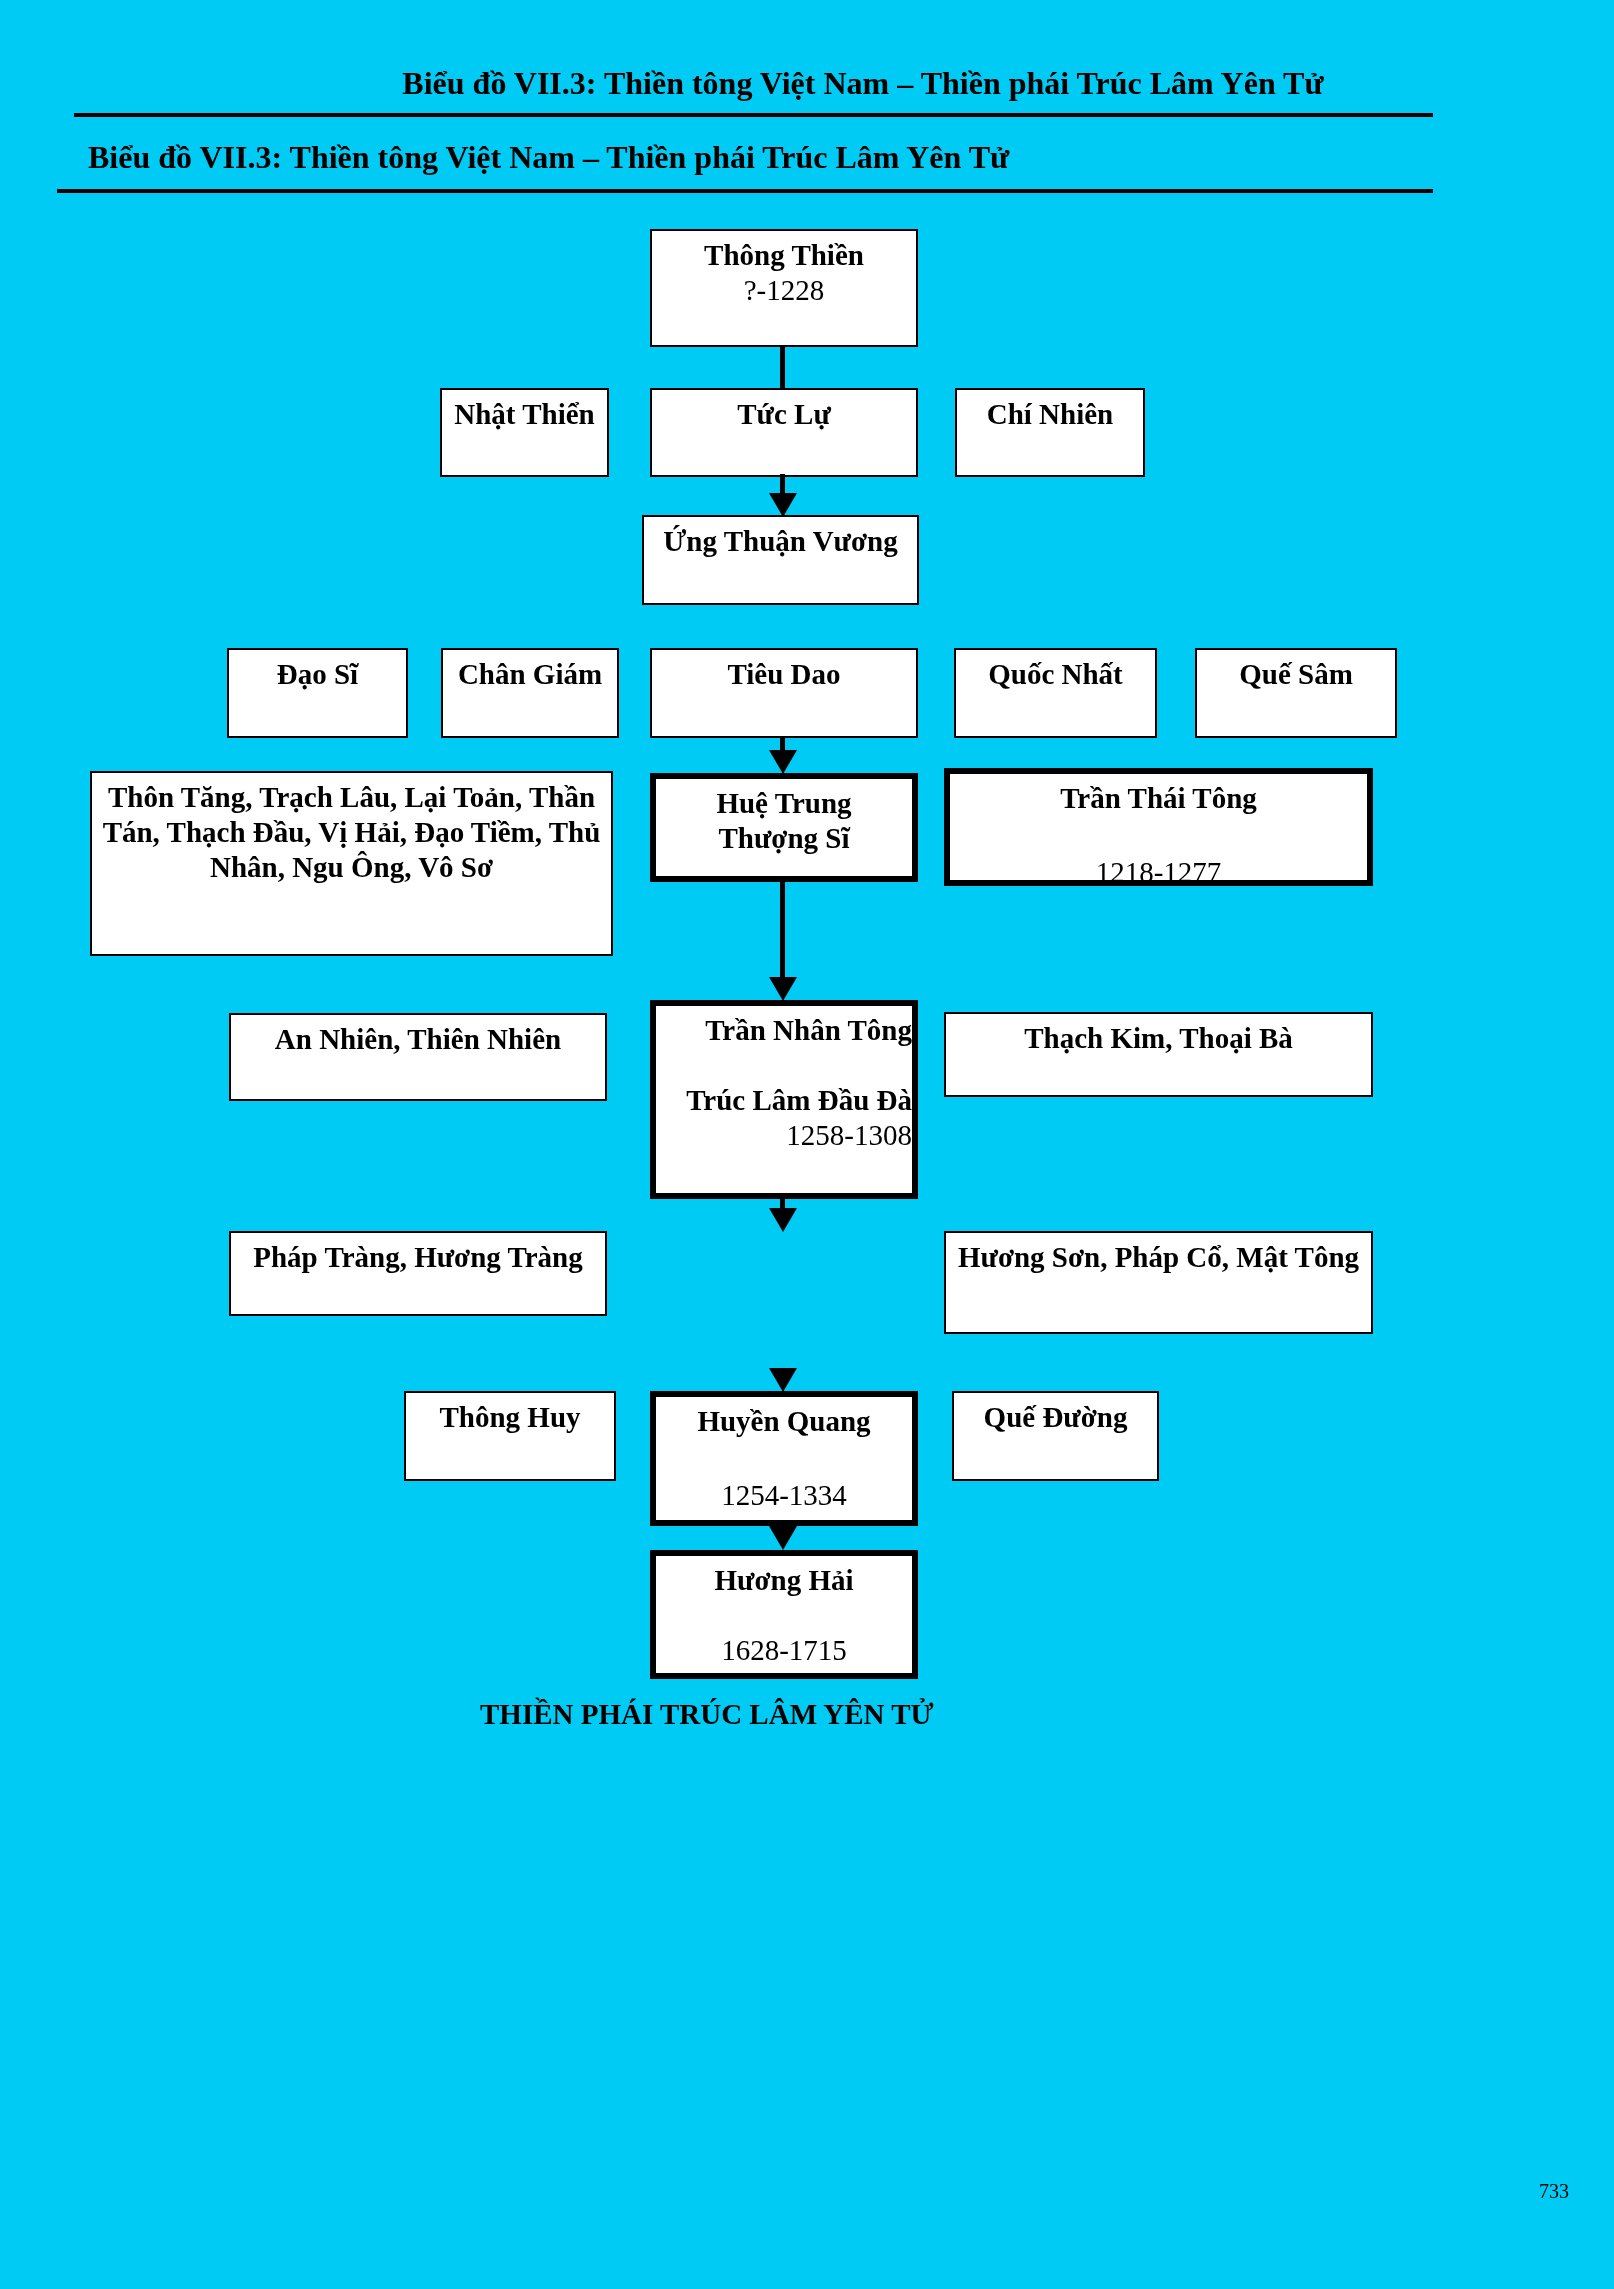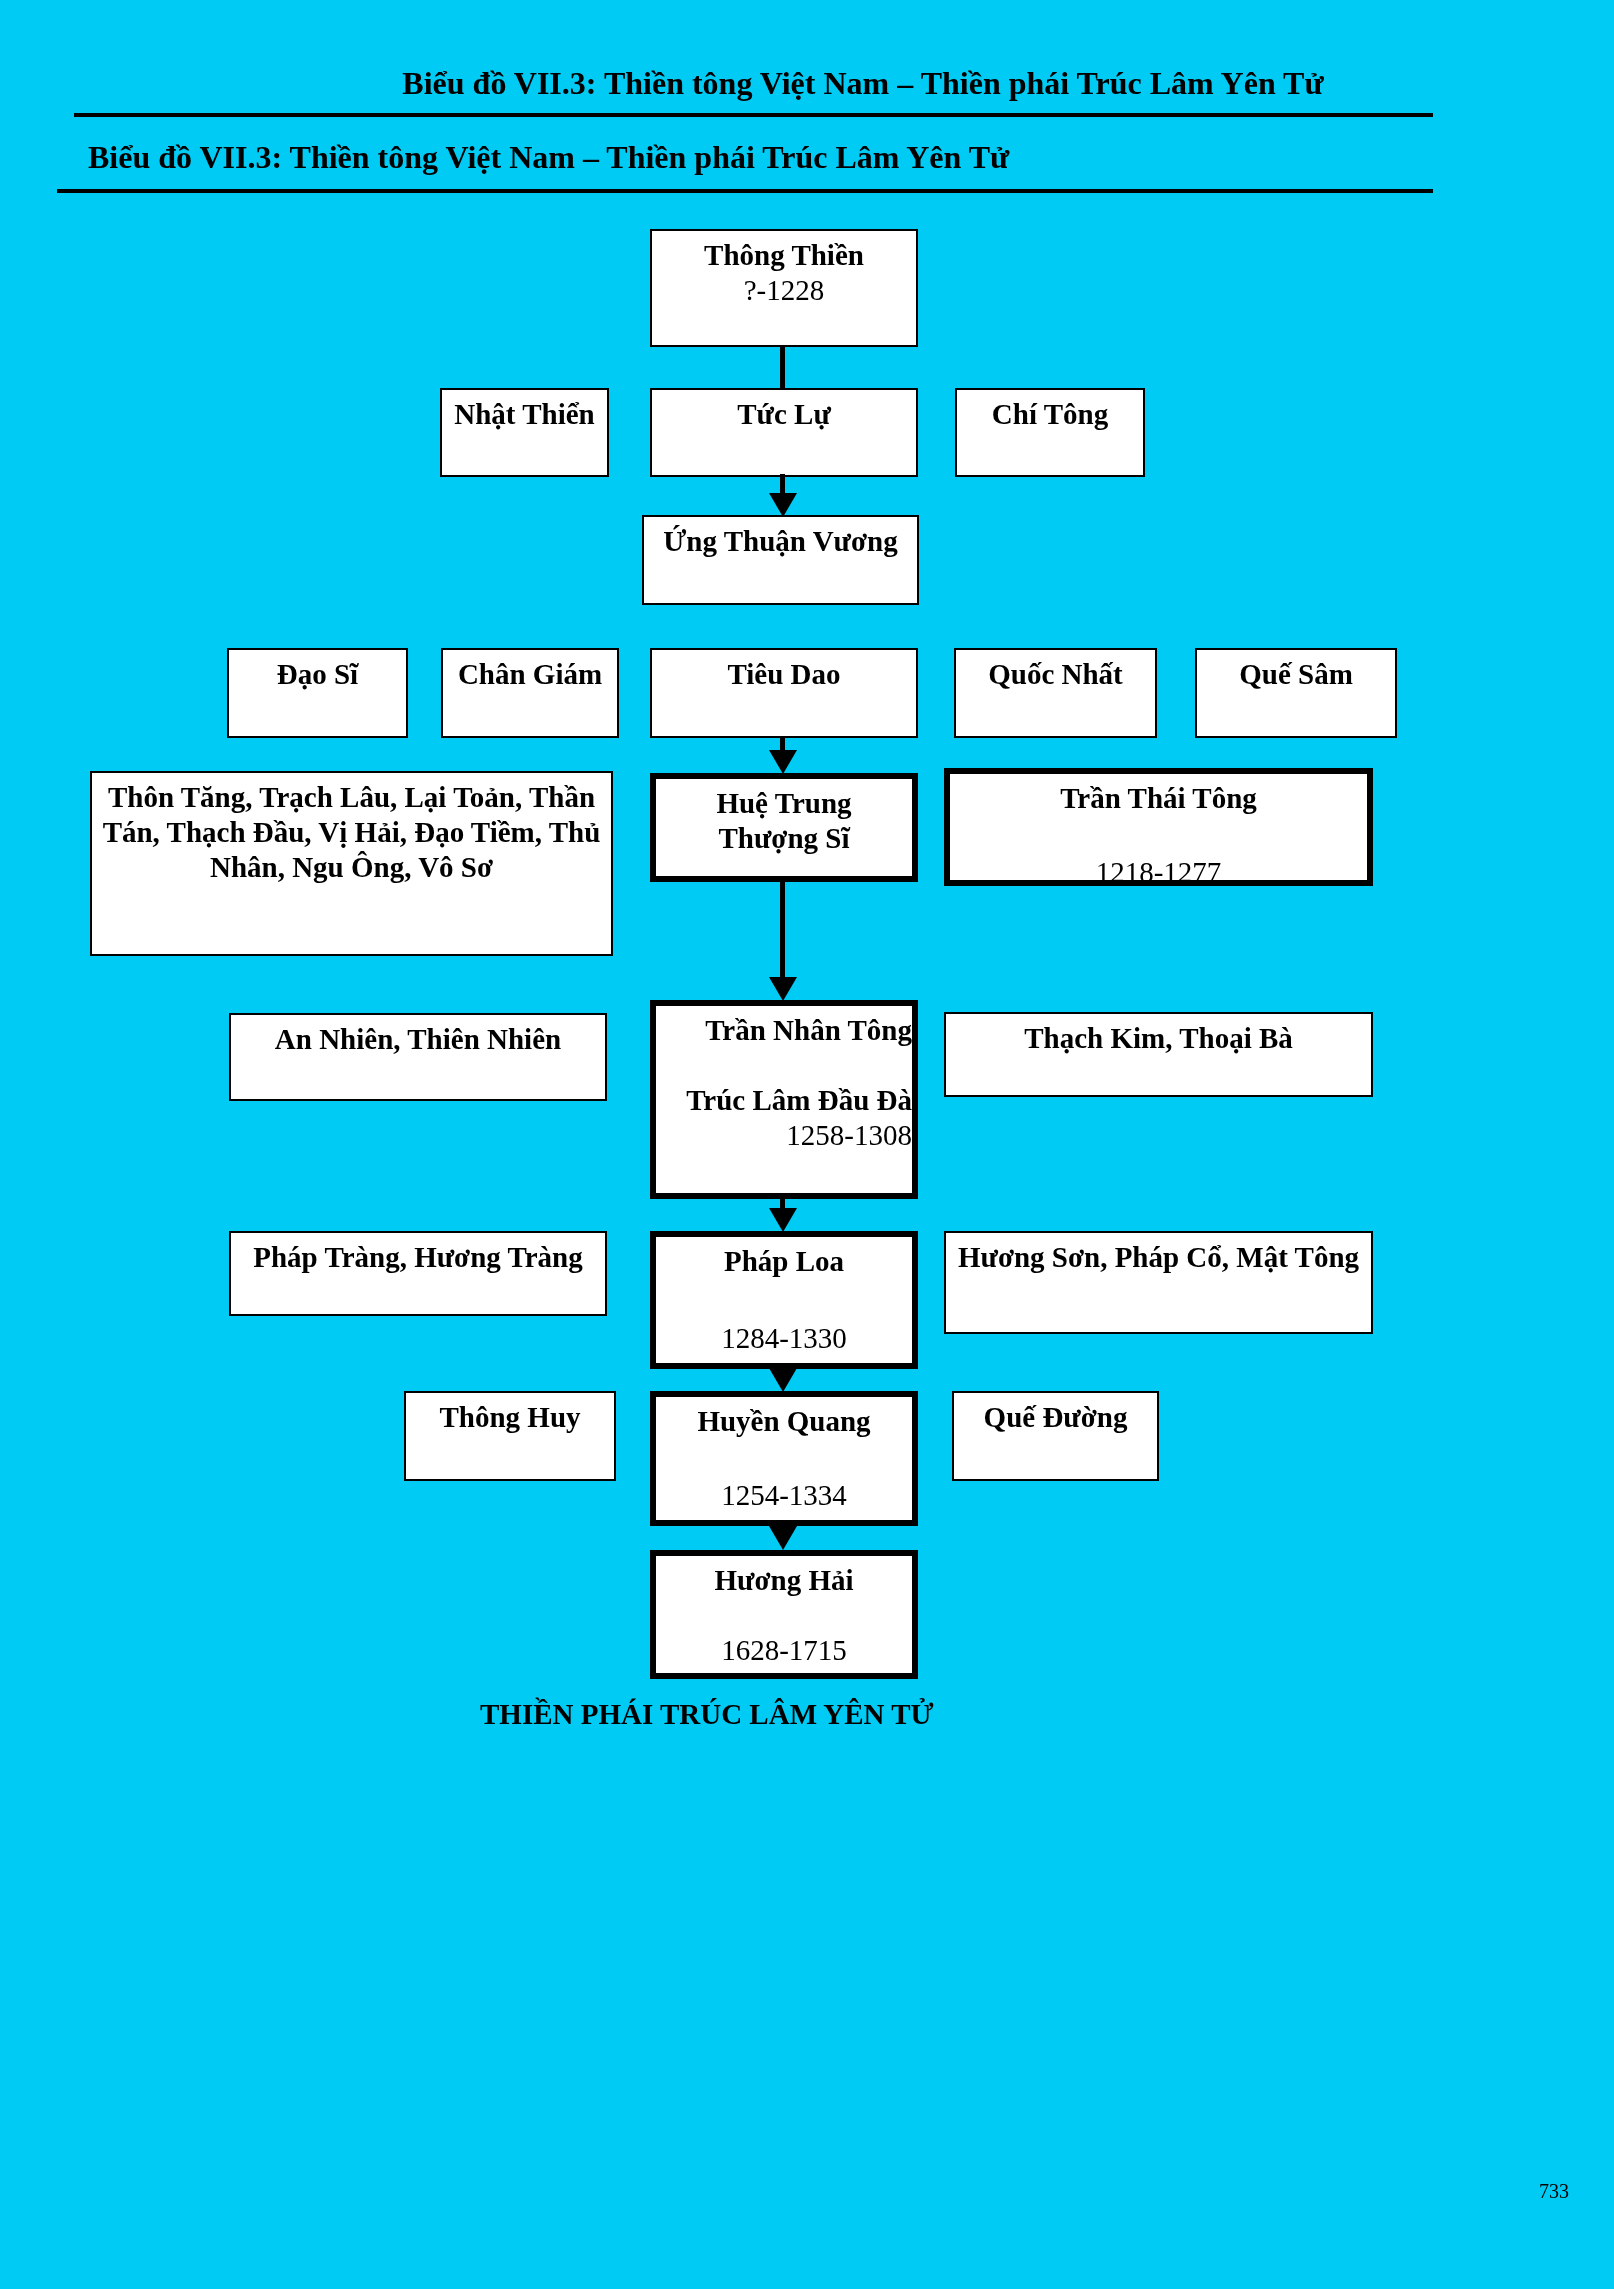--- a/index.html
+++ b/index.html
@@ -115,21 +115,21 @@
     <div class="nl d">?-1228</div>
   </div>
 
   <div class="node" id="n-nhat-thien">
     <div class="nl">Nhật Thiển</div>
   </div>
   <div class="node" id="n-tuc-lu">
     <div class="nl">Tức Lự</div>
   </div>
   <div class="node" id="n-chi-nhan">
-    <div class="nl">Chí Tông</div>
+    <div class="nl">Chí Nhiên</div>
   </div>
 
   <div class="node" id="n-ung-thuan-vuong">
     <div class="nl">Ứng Thuận Vương</div>
   </div>
 
   <div class="node" id="n-dao-si">
     <div class="nl">Đạo Sĩ</div>
   </div>
   <div class="node" id="n-chan-giam">
@@ -164,24 +164,20 @@
     <div class="nl">Trần Nhân Tông</div>
     <div class="nl g2">Trúc Lâm Đầu Đà</div>
     <div class="nl d">1258-1308</div>
   </div>
   <div class="node" id="n-thach-kim">
     <div class="nl">Thạch Kim, Thoại Bà</div>
   </div>
 
   <div class="node" id="n-phap-trang">
     <div class="nl">Pháp Tràng, Hương Tràng</div>
-  </div>
-  <div class="node thick" id="n-phap-loa">
-    <div class="nl">Pháp Loa</div>
-    <div class="nl d g3">1284-1330</div>
   </div>
   <div class="node" id="n-huong-son">
     <div class="nl wrap">Hương Sơn, Pháp Cổ, Mật Tông</div>
   </div>
 
   <div class="node" id="n-canh-huy">
     <div class="nl">Thông Huy</div>
   </div>
   <div class="node thick" id="n-huyen-quang">
     <div class="nl">Huyền Quang</div>

